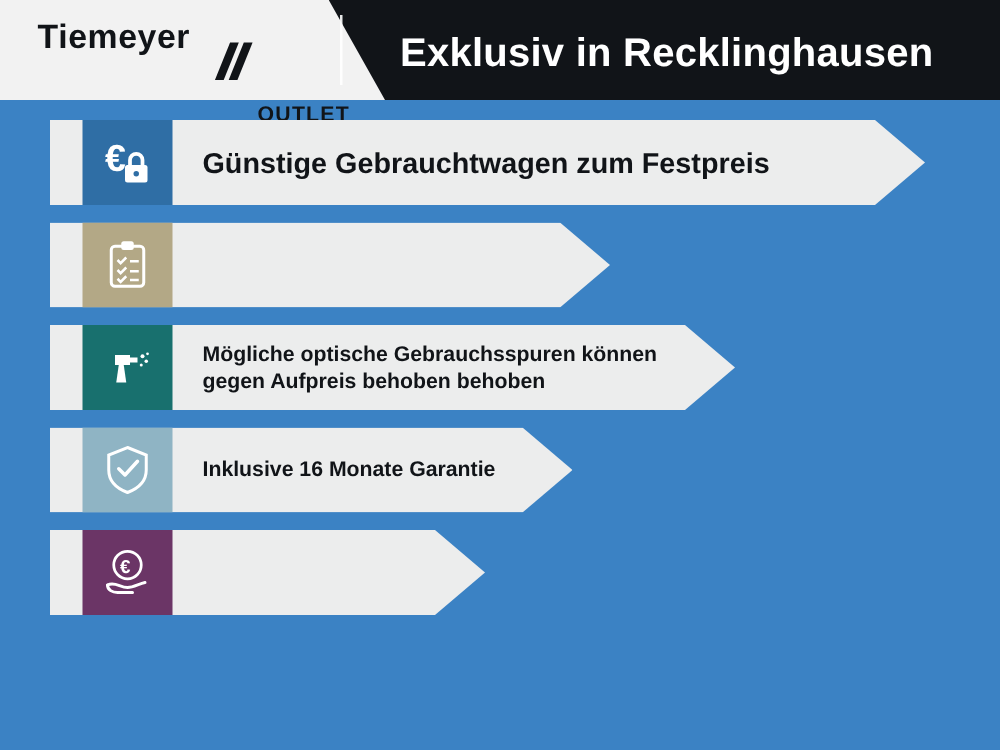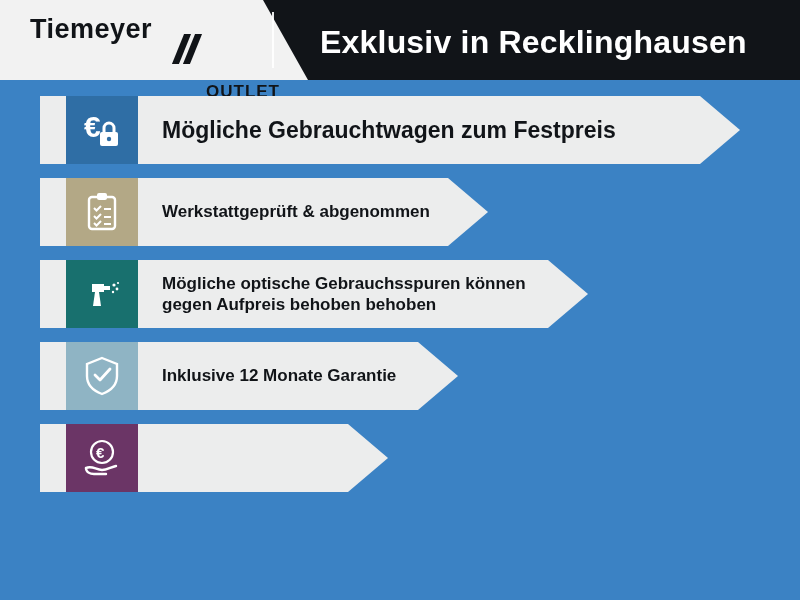--- a/index.html
+++ b/index.html
@@ -172,42 +172,41 @@
         <div class="skewed" style="background:#2f6ea5;"></div>
         <div class="icon-glyph">
           <svg width="44" height="44" viewBox="0 0 44 44">
             <text x="4" y="29" font-family="Liberation Sans, sans-serif" font-size="30" font-weight="bold" fill="#ffffff">€</text>
             <rect x="20" y="24" width="18" height="14" rx="2" fill="#ffffff"></rect>
             <path d="M24 24 v-4 a5 5 0 0 1 10 0 v4" fill="none" stroke="#ffffff" stroke-width="3"></path>
             <circle cx="29" cy="31" r="2.2" fill="#2f6ea5"></circle>
           </svg>
         </div>
       </div>
-      <div class="label">Mögliche Gebrauchtwagen zum Festpreis</div>
+      <div class="label">Günstige Gebrauchtwagen zum Festpreis</div>
     </div>
 
 
     <div class="row">
       <div class="bar" style="width:448px; clip-path:polygon(0 0, 408px 0, 448px 34px, 408px 68px, 0 68px);"></div>
       <div class="icon-box">
         <div class="skewed" style="background:#b3a886;"></div>
         <div class="icon-glyph">
           <svg width="38" height="42" viewBox="0 0 38 42">
             <rect x="6" y="6" width="26" height="32" rx="3" fill="none" stroke="#ffffff" stroke-width="2.4"></rect>
             <rect x="14" y="2" width="10" height="7" rx="2" fill="#ffffff"></rect>
             <path d="M11 17 l2.5 2.5 L18 15" fill="none" stroke="#ffffff" stroke-width="2"></path>
             <path d="M11 25 l2.5 2.5 L18 23" fill="none" stroke="#ffffff" stroke-width="2"></path>
             <path d="M11 32 l2.5 2.5 L18 30" fill="none" stroke="#ffffff" stroke-width="2"></path>
             <line x1="21" y1="18" x2="28" y2="18" stroke="#ffffff" stroke-width="2"></line>
             <line x1="21" y1="26" x2="28" y2="26" stroke="#ffffff" stroke-width="2"></line>
             <line x1="21" y1="33" x2="28" y2="33" stroke="#ffffff" stroke-width="2"></line>
           </svg>
         </div>
       </div>
-      <div class="label">Werkstattgeprüft &amp; abgenommen</div>
     </div>
 
     <div class="row">
       <div class="bar" style="width:548px; clip-path:polygon(0 0, 508px 0, 548px 34px, 508px 68px, 0 68px);"></div>
       <div class="icon-box">
         <div class="skewed" style="background:#18706e;"></div>
         <div class="icon-glyph">
           <svg width="44" height="44" viewBox="0 0 44 44">
             <path d="M12 12 h12 v8 h-12 z" fill="#ffffff"></path>
             <path d="M15 20 l-2 14 h8 l-2 -14 z" fill="#ffffff"></path>
@@ -227,21 +226,21 @@
       <div class="bar" style="width:418px; clip-path:polygon(0 0, 378px 0, 418px 34px, 378px 68px, 0 68px);"></div>
       <div class="icon-box">
         <div class="skewed" style="background:#8fb4c4;"></div>
         <div class="icon-glyph">
           <svg width="38" height="42" viewBox="0 0 38 42">
             <path d="M19 3 L34 9 v12 c0 10 -7 15 -15 18 C11 36 4 31 4 21 V9 Z" fill="none" stroke="#ffffff" stroke-width="2.4"></path>
             <path d="M12 20 l5 5 L27 14" fill="none" stroke="#ffffff" stroke-width="2.8" stroke-linecap="round" stroke-linejoin="round"></path>
           </svg>
         </div>
       </div>
-      <div class="label">Inklusive 12 Monate Garantie</div>
+      <div class="label">Inklusive 16 Monate Garantie</div>
     </div>
 
     <div class="row">
       <div class="bar" style="width:348px; clip-path:polygon(0 0, 308px 0, 348px 34px, 308px 68px, 0 68px);"></div>
       <div class="icon-box">
         <div class="skewed" style="background:#6b3566;"></div>
         <div class="icon-glyph">
           <svg width="44" height="42" viewBox="0 0 44 42">
             <circle cx="22" cy="15" r="11" fill="none" stroke="#ffffff" stroke-width="2.2"></circle>
             <text x="16" y="21" font-family="Liberation Sans, sans-serif" font-size="15" font-weight="bold" fill="#ffffff">€</text>

